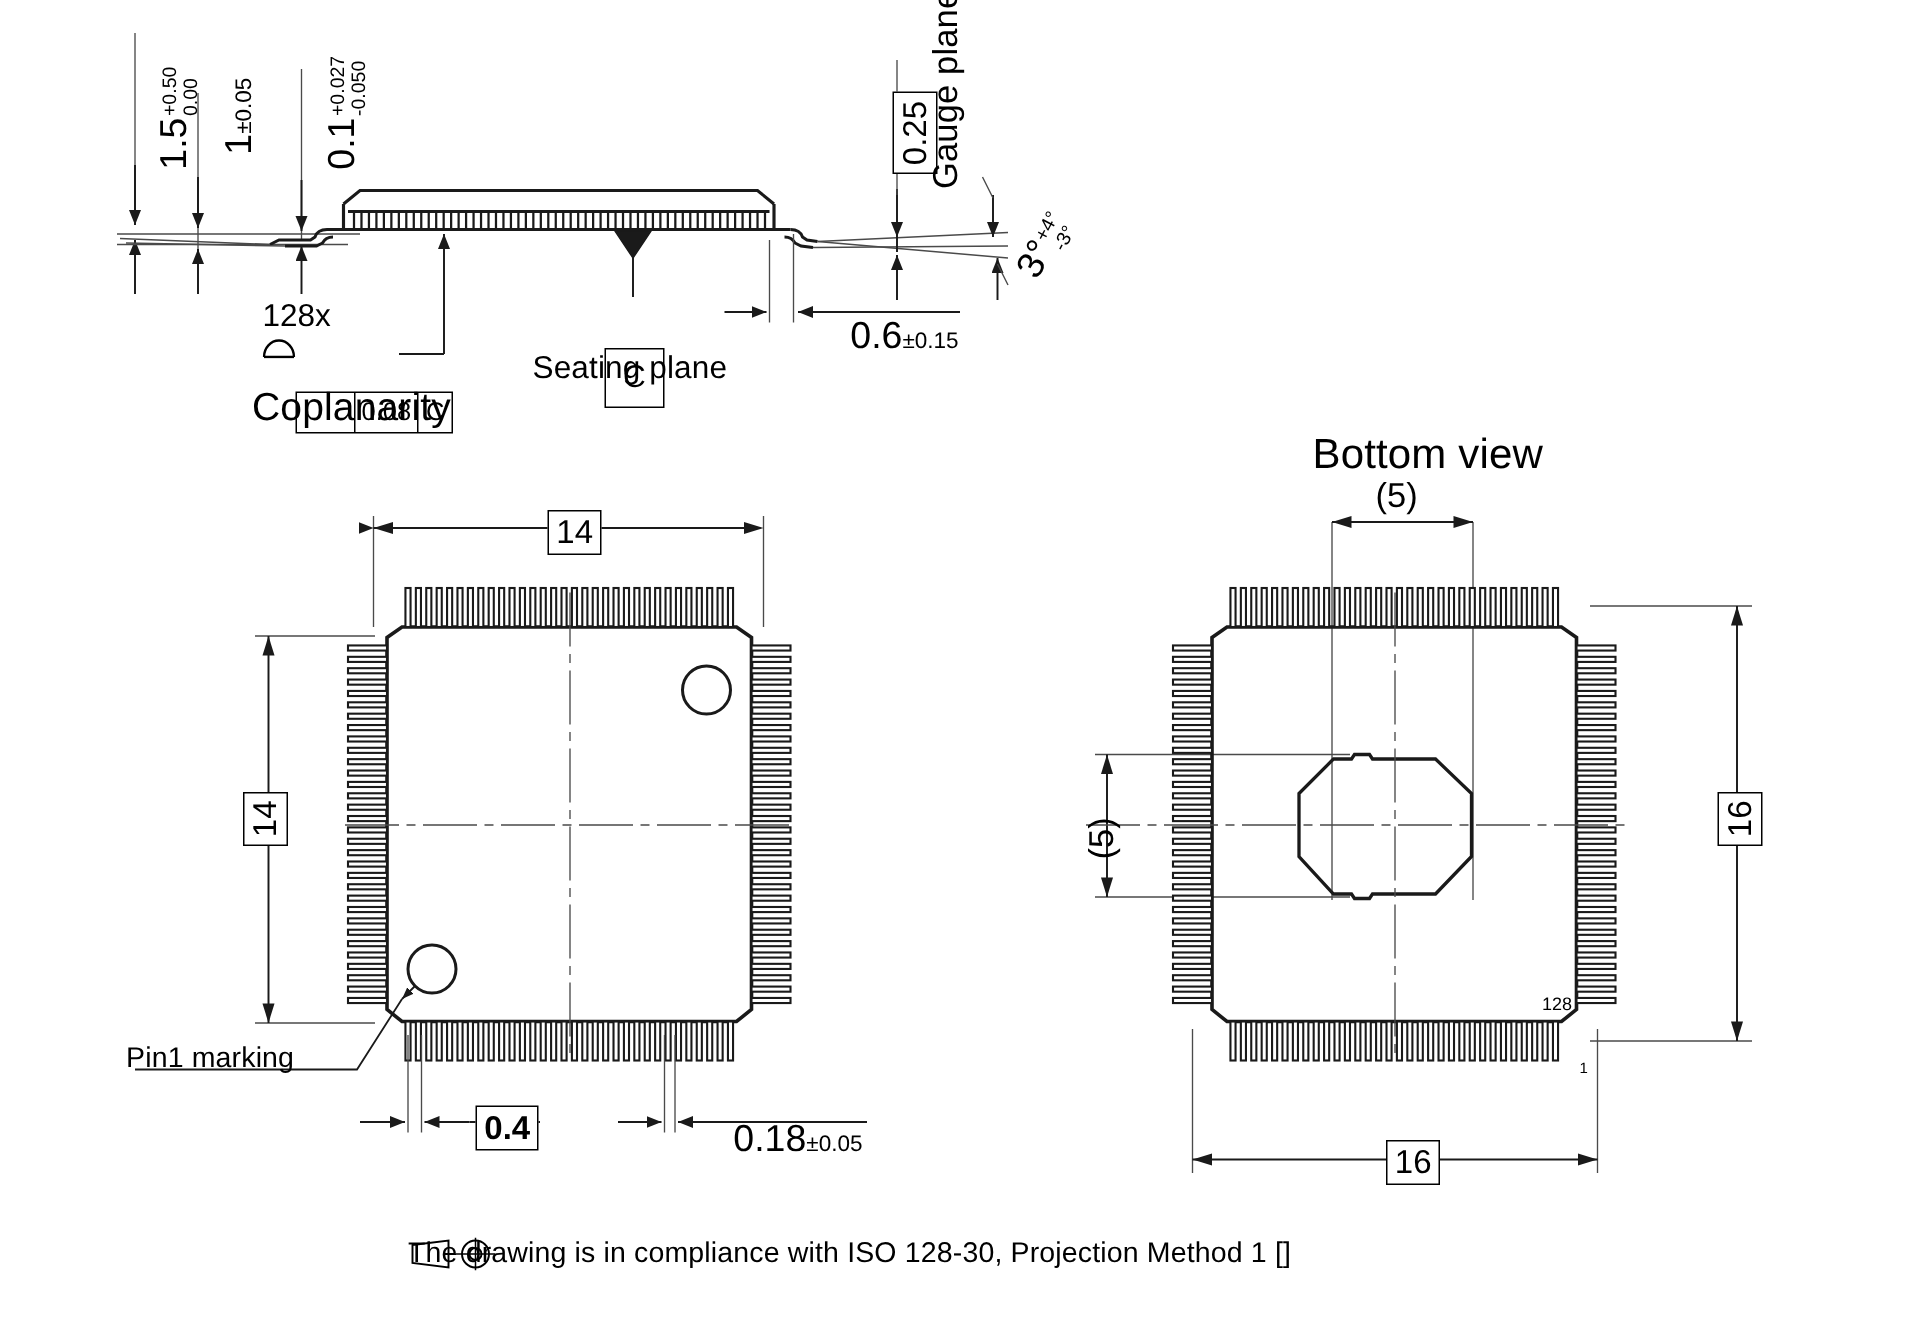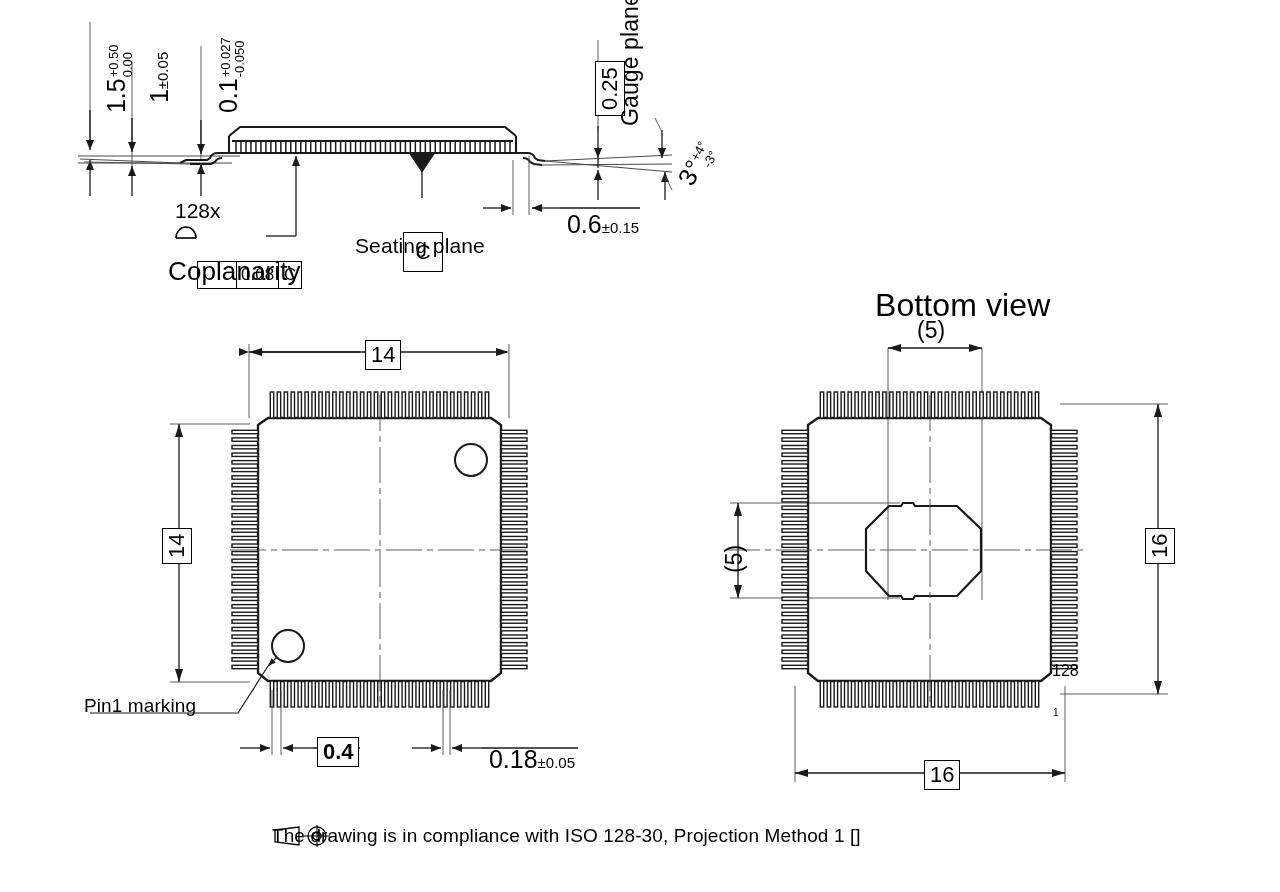--- a/index.html
+++ b/index.html
@@ -646,30 +646,30 @@
   <span class="dimbox">14</span>
 </div>
 <div class="txt note" style="left:84px;top:695px;font-size:19px;">Pin1 marking</div>
 <div class="txt" style="left:308px;top:722px;font-weight:bold;">
   <span class="dimbox">0.4</span>
 </div>
 <div class="txt" style="left:480px;top:727px;">
   <span class="bigval">0.18</span><span class="small">±0.05</span>
 </div>
 
-<div class="txt note" style="left:875px;top:287px;font-size:32px;">Bottom view</div>
+<div class="txt note" style="left:875px;top:287px;font-size:28px;">Bottom view</div>
 <div class="txt plain" style="left:917px;top:317px;font-size:23px;">(5)</div>
 <div class="txt rot plain" style="left:721px;top:573px;transform:rotate(-90deg);font-size:23px;">(5)</div>
 <div class="txt" style="left:915px;top:745px;">
   <span class="dimbox">16</span>
 </div>
 <div class="txt rot" style="left:1130px;top:573px;transform:rotate(-90deg);">
   <span class="dimbox">16</span>
 </div>
-<div class="txt tiny" style="left:1052px;top:662px;font-size:16px;">128</div>
+<div class="txt tiny" style="left:1028px;top:662px;font-size:12px;">128</div>
 <div class="txt tiny" style="left:1053px;top:707px;font-size:10px;">1</div>
 
 <div class="txt note" style="left:272px;top:825px;display:flex;align-items:center;">
   <span>The drawing is in compliance with ISO 128-30, Projection Method 1 [</span>
   <svg width="64" height="22" viewBox="0 0 64 22" style="margin:0 1px;">
     <path d="M2,5 L26,2 L26,20 L2,17 Z" fill="none" stroke="#000" stroke-width="1.3"></path>
     <circle cx="44" cy="11" r="9" fill="none" stroke="#000" stroke-width="1.3"></circle>
     <circle cx="44" cy="11" r="4" fill="none" stroke="#000" stroke-width="1.3"></circle>
     <line x1="31" y1="11" x2="57" y2="11" stroke="#000" stroke-width="1"></line>
     <line x1="44" y1="0" x2="44" y2="22" stroke="#000" stroke-width="1"></line>

